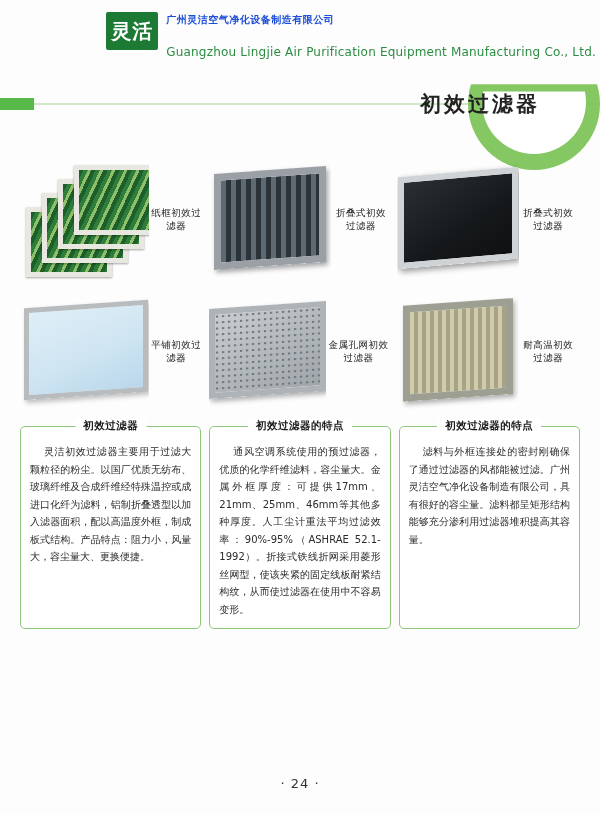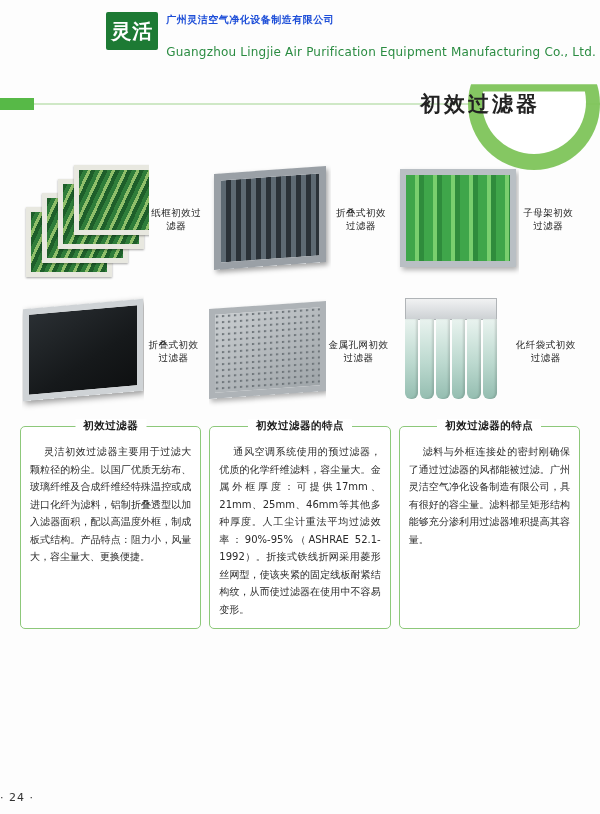--- a/index.html
+++ b/index.html
@@ -292,24 +292,25 @@
     font-size: 10px;
     line-height: 1.75;
     color: #2a2a2a;
     text-align: justify;
     text-indent: 14px;
   }
 
   
   .footer {
     position: absolute;
-    bottom: 10px;
+    bottom: 23px;
     left: 0;
     right: 0;
-    font-size: 11px;
+    text-align: center;
+    font-size: 13px;
     color: #333333;
     letter-spacing: 1px;
   }
 </style>
 </head>
 <body>
 
 <div class="page">
 
   <div class="header">
@@ -344,60 +345,50 @@
       <div class="caption">纸框初效过滤器</div>
     </div>
 
     <div class="cell">
       <div class="photo">
         <div class="pleat-box"></div>
       </div>
       <div class="caption">折叠式初效过滤器</div>
     </div>
 
-    <div class="cell">
-      <div class="photo">
-        <div class="subframe"></div>
-      </div>
-      <div class="caption">子母架初效过滤器</div>
-    </div>
 
     <div class="cell">
       <div class="photo">
         <div class="carbon"></div>
       </div>
       <div class="caption">折叠式初效过滤器</div>
     </div>
 
+    <div class="cell">
+      <div class="photo">
+        <div class="flatpanel"></div>
+      </div>
+      <div class="caption">平铺初效过滤器</div>
+    </div>
 
 
     <div class="cell">
       <div class="photo">
         <div class="metalmesh"></div>
       </div>
       <div class="caption">金属孔网初效过滤器</div>
     </div>
 
-
-    <div class="cell">
-      <div class="photo">
-        <div class="bagfilter">
-          <div class="hdr"></div>
-          <div class="bags">
-            <div class="bag"></div>
-              <div class="bag"></div>
-              <div class="bag"></div>
-            <div class="bag"></div>
-              <div class="bag"></div>
-              <div class="bag"></div>
-          </div>
-        </div>
-      </div>
-      <div class="caption">化纤袋式初效过滤器</div>
-    </div>
+    <div class="cell">
+      <div class="photo">
+        <div class="hightemp"></div>
+      </div>
+      <div class="caption">耐高温初效过滤器</div>
+    </div>
+
 
   </div>
 
   <div class="boxes">
     <div class="box">
       <div class="box-title">初效过滤器</div>
       <div class="box-body">灵洁初效过滤器主要用于过滤大颗粒径的粉尘。以国厂优质无纺布、玻璃纤维及合成纤维经特殊温控或成进口化纤为滤料，铝制折叠透型以加入滤器面积，配以高温度外框，制成板式结构。产品特点：阻力小，风量大，容尘量大、更换便捷。</div>
     </div>
     <div class="box">
       <div class="box-title">初效过滤器的特点</div>

